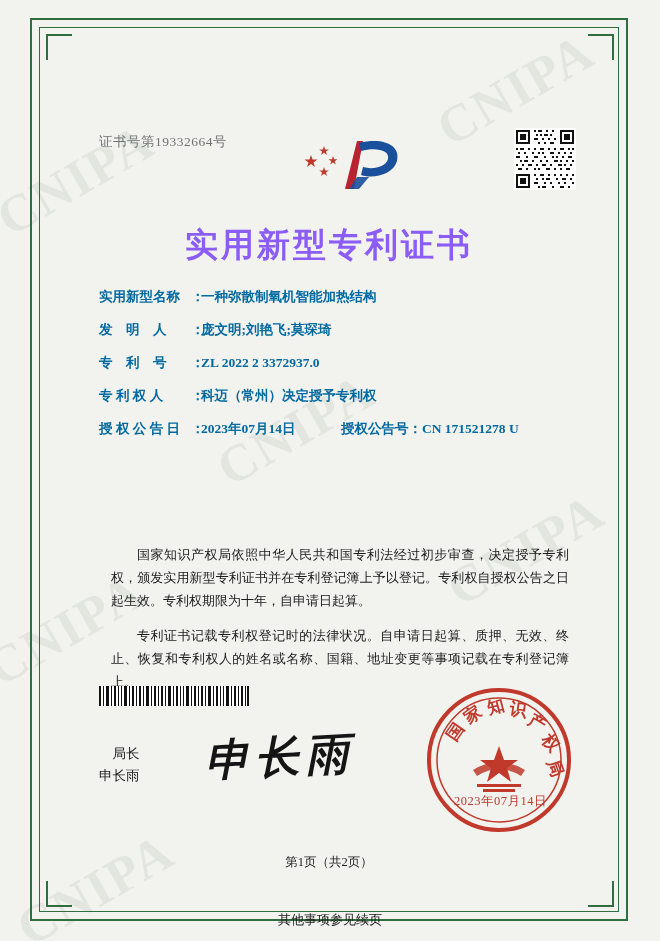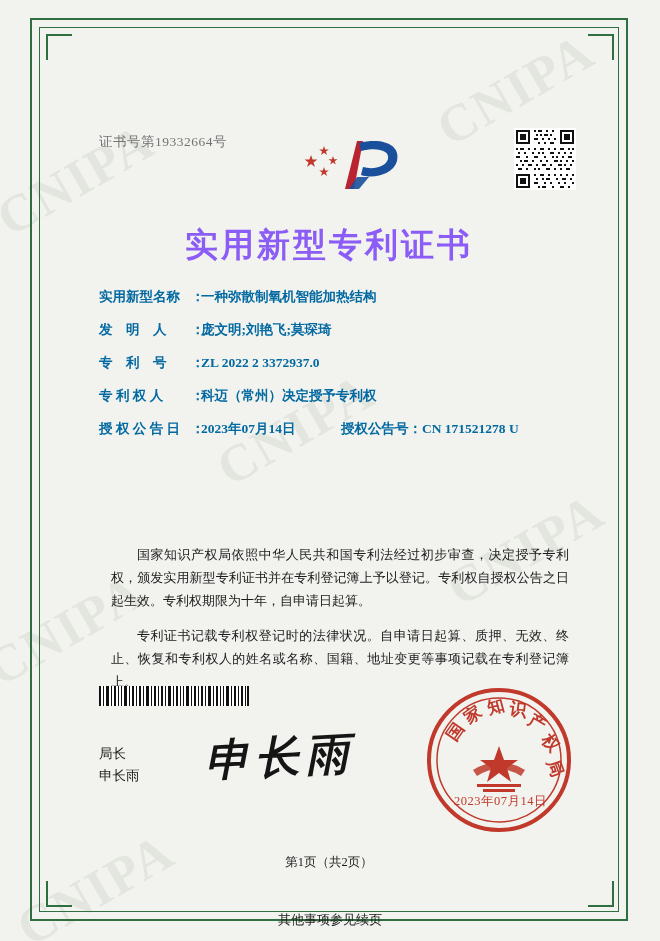--- a/index.html
+++ b/index.html
@@ -181,20 +181,21 @@
   }
 
   
   .sig-block {
     position: absolute;
     left: 49px;
     top: 705px;
     font-size: 13.5px;
     color: #1b1b1b;
     line-height: 22px;
+    text-align: right;
   }
   .sig-script {
     position: absolute;
     left: 155px;
     top: 690px;
     font-family: "Liberation Serif", serif;
     font-size: 44px;
     font-weight: bold;
     font-style: italic;
     color: #151515;

